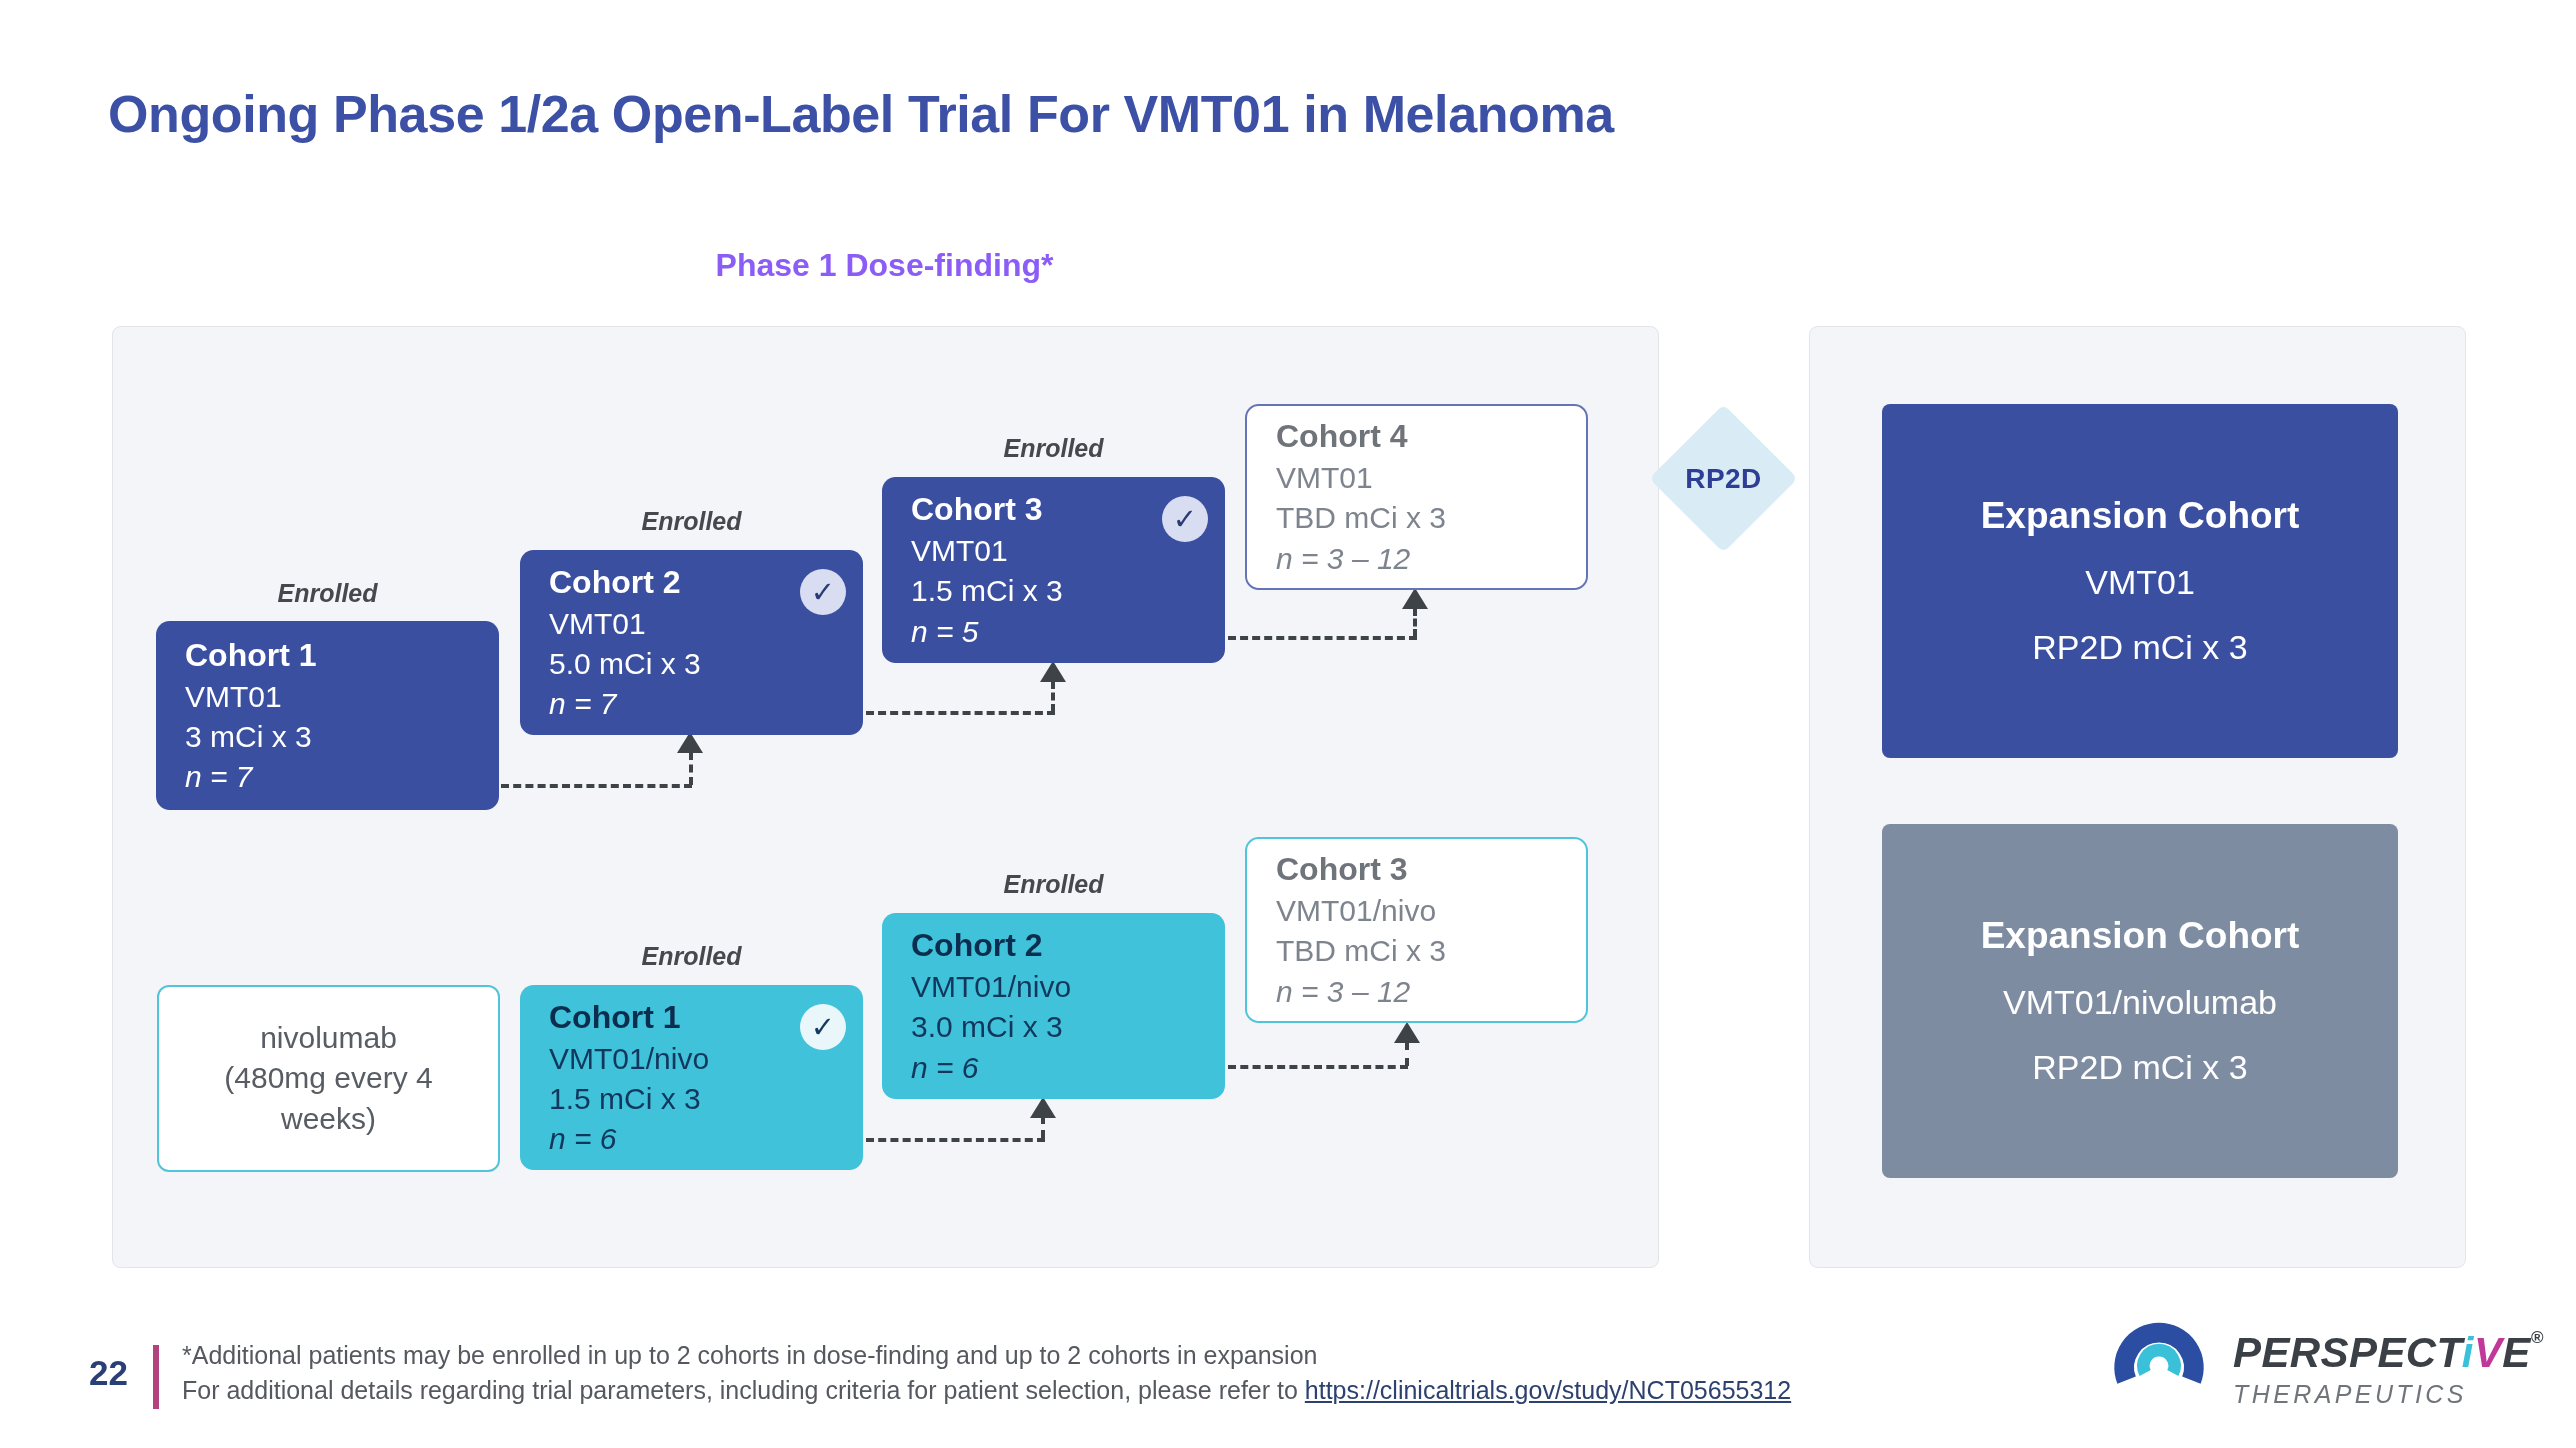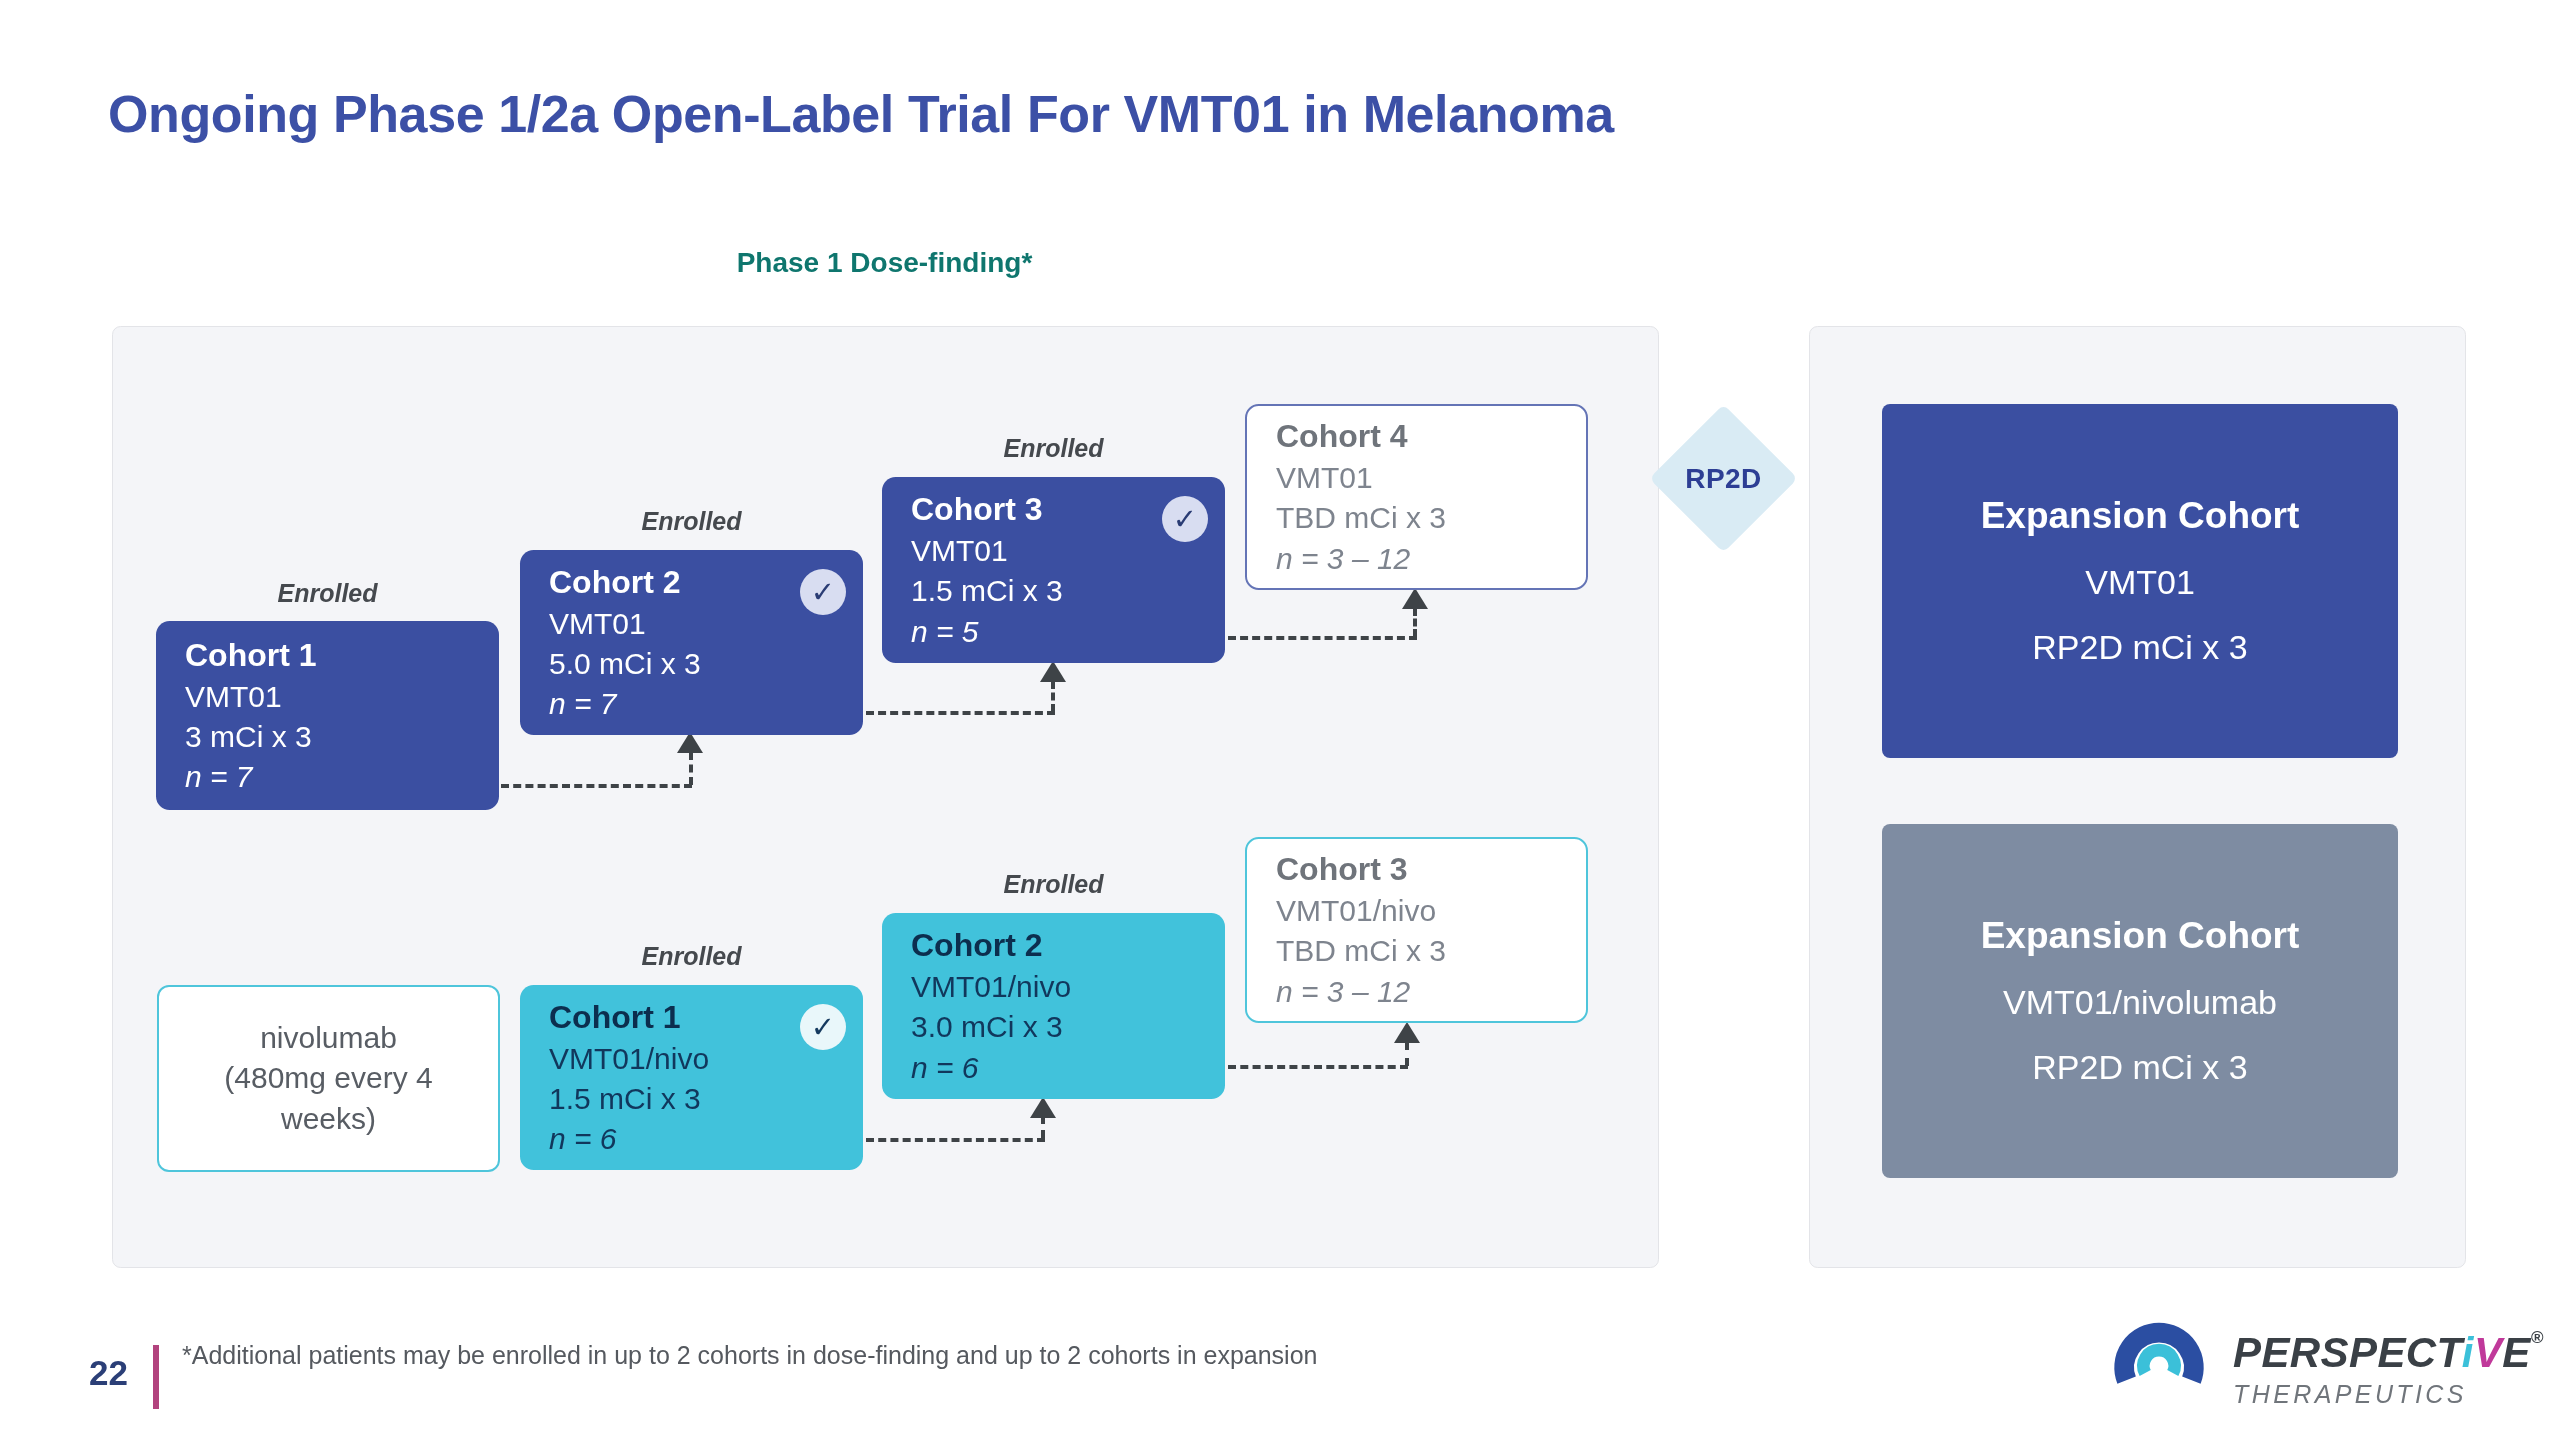--- a/index.html
+++ b/index.html
@@ -2,21 +2,21 @@
 <html style="font-size:13.7px"><head>
 <meta charset="utf-8">
 <style>
   html,body{margin:0;padding:0;background:#fff;}
   .slide{
     position:relative;width:2576px;height:1449px;background:#ffffff;overflow:hidden;
     font-family:"Liberation Sans","DejaVu Sans",sans-serif;
   }
   
   #title{position:absolute;left:108px;top:84px;font-size:52px;font-weight:700;color:#3C50A6;letter-spacing:-0.4px;text-align:center;}
-  .phase-h{position:absolute;text-align:center;font-size:28px;font-weight:700;color:#0f766e;}
+  .phase-h{position:absolute;text-align:center;font-size:32px;font-weight:700;color:#8b5cf6;}
   #h-phase1{left:112px;top:247px;width:1545px;}
   #h-phase2{left:1809px;top:247px;width:655px;}
   
   .panel{position:absolute;background:#F4F5F8;border:1.7px solid #E3E4E8;border-radius:8.6px;}
   #panel1{left:112px;top:326px;width:1545px;height:940px;}
   #panel2{left:1809px;top:326px;width:655px;height:940px;}
   
   .cohort{position:absolute;display:flex;flex-direction:column;justify-content:center;
     padding:0 29px;border-radius:13.7px;font-size:30px;line-height:1.34;box-sizing:border-box;}
   .cohort .name{font-size:32px;font-weight:700;}
@@ -183,20 +183,21 @@
   <div id="exp2" class="exp">
     <div class="t">Expansion Cohort</div>
     <div class="l">VMT01/nivolumab</div>
     <div class="l">RP2D mCi x 3</div>
   </div>
 
   <div id="pagenum">22</div>
   <div id="fbar"></div>
   <div id="fnotes">
     <div>*Additional patients may be enrolled in up to 2 cohorts in dose-finding and up to 2 cohorts in expansion</div>
+    <div><span>For additional details regarding trial parameters, including criteria for patient selection, please refer to </span><a class="link" href="#">https://clinicaltrials.gov/study/NCT05655312</a></div>
   </div>
 
   <div id="logo">
     <svg width="96" height="96" viewBox="0 0 160 160">
       <path d="M 26 122 A 58 58 0 1 1 134 122" fill="none" stroke="#2B4EA2" stroke-width="33"></path>
       <path d="M 57 110 A 26 26 0 1 1 103 110" fill="none" stroke="#3BC0D9" stroke-width="21"></path>
     </svg>
     <div class="logo-text">
       <div class="brand"><span>PERSPECT</span><span class="i">i</span><span class="v">V</span><span>E</span><span class="reg">®</span></div>
       <div class="sub">THERAPEUTICS</div>

